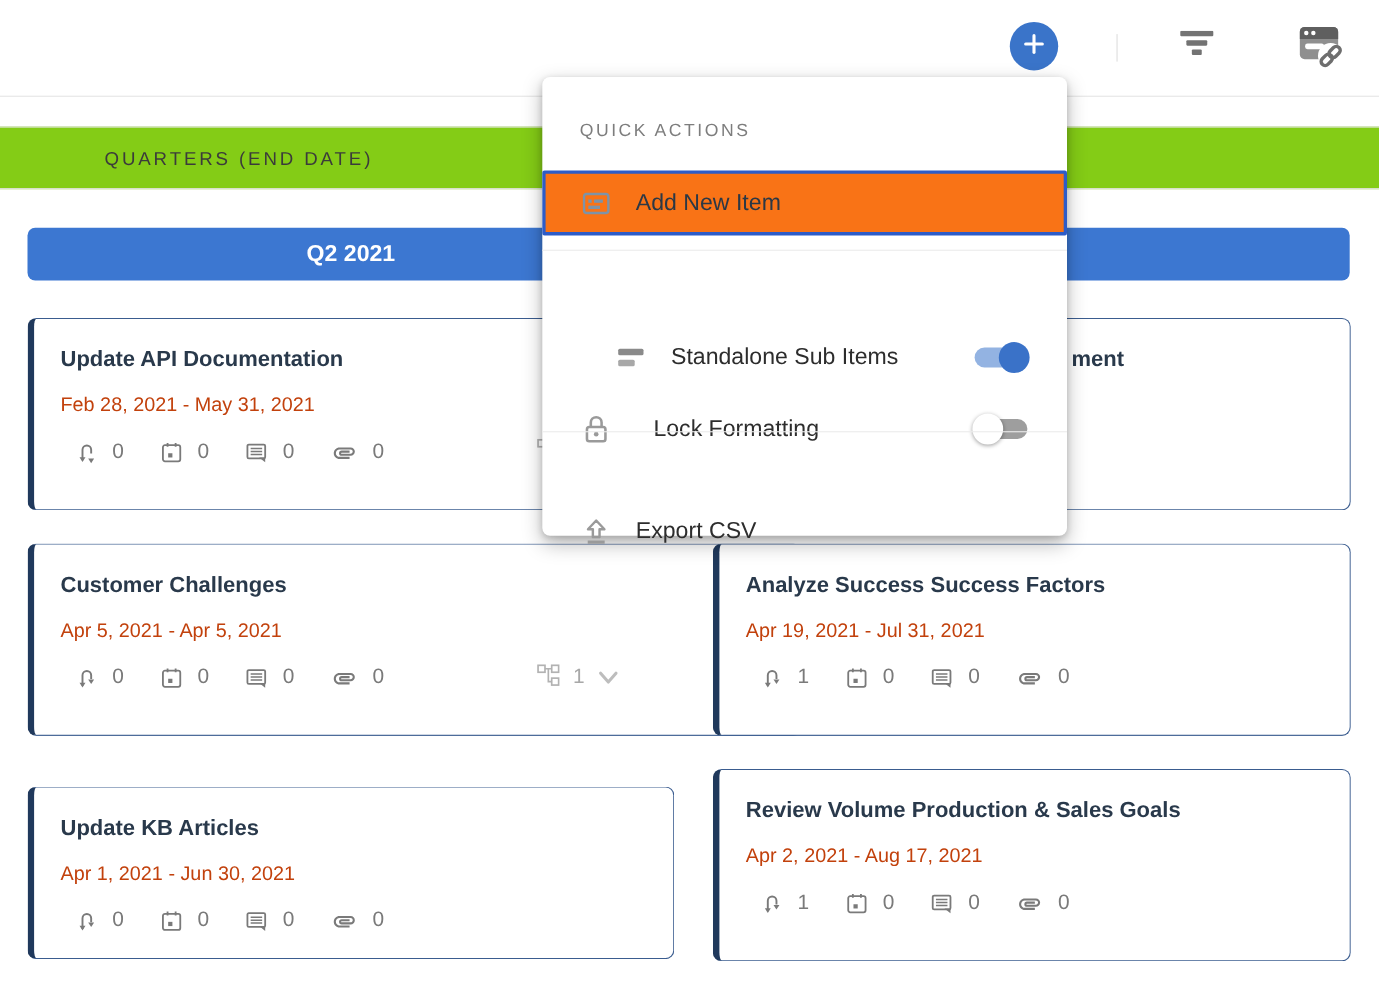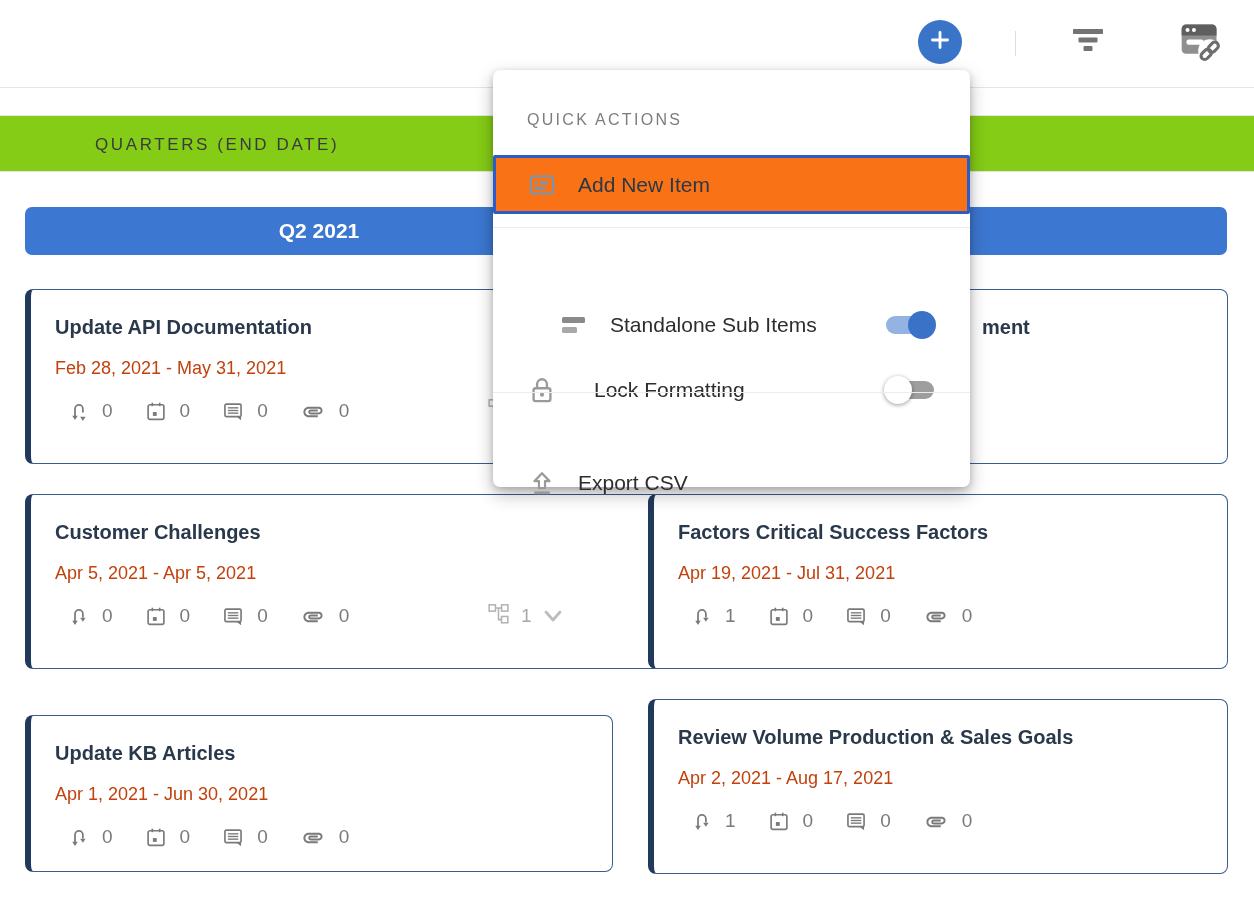--- a/index.html
+++ b/index.html
@@ -32,21 +32,21 @@
   
   .card{position:absolute;background:#fff;border:1px solid #3a5c8f;border-left:6px solid #20395c;
         border-radius:8px;box-sizing:border-box;cursor:pointer;}
   .c0{left:25px;top:289px;width:588px;height:175px;}
   .c1{left:648px;top:289px;width:580px;height:175px;}
   .c2{left:25px;top:494px;width:704px;height:175px;}
   .c3{left:648px;top:494px;width:580px;height:175px;}
   .c4{left:25px;top:699px;width:588px;height:157px;margin-top:16px;}
   .c5{left:648px;top:699px;width:580px;height:175px;}
   .card .title{position:absolute;left:24px;top:26px;font-size:20px;font-weight:bold;color:#29394b;white-space:nowrap;}
-  .card .title.fragment{left:328px;}
+  .card .title.fragment{left:320px;}
   .card .date{position:absolute;left:24px;top:68px;font-size:18px;color:#c2410c;white-space:nowrap;}
   .icons-row{position:absolute;left:37px;top:108px;height:26px;display:flex;align-items:center;}
   .count-group{display:flex;align-items:center;margin-right:32px;color:#7a7a7a;}
   .count-group svg{display:block;}
   .count-group .num{margin-left:13px;font-size:19px;color:#7a7a7a;}
   .subitems{position:absolute;left:457px;top:106px;height:30px;display:flex;align-items:center;color:#b2b2b2;}
   .subitems .num{margin-left:12px;font-size:19px;color:#a8a8a8;}
   .subitems .chev{margin-left:9px;color:#bdbdbd;display:flex;align-items:center;cursor:pointer;}
 
   
@@ -241,21 +241,21 @@
     <span class="num">1</span>
     <span class="chev">
         <svg width="24" height="18" viewBox="0 0 24 18">
           <polyline points="5,5 12,13 19,5" fill="none" stroke="currentColor" stroke-width="2.8" stroke-linecap="round" stroke-linejoin="round"></polyline>
         </svg>
       </span>
   </div>
 </div>
 
 <div class="card c3">
-  <div class="title">Factors Critical Success Factors</div>
+  <div class="title">Analyze Success Success Factors</div>
   <div class="date">Apr 19, 2021 - Jul 31, 2021</div>
   <div class="icons-row">
     <span class="count-group">
       <span>
           <svg width="21" height="23" viewBox="0 0 24 24">
             <path d="M8 20 V9 a4.5 4.5 0 0 1 9 0 V13" fill="none" stroke="currentColor" stroke-width="2"></path>
             <polygon points="4.9,16.8 11.1,16.8 8,21.6" fill="currentColor"></polygon>
             <polygon points="13.9,18.1 20.1,18.1 17,13.3" fill="currentColor" transform="rotate(180 17 15.7)"></polygon>
           </svg>
         </span>

